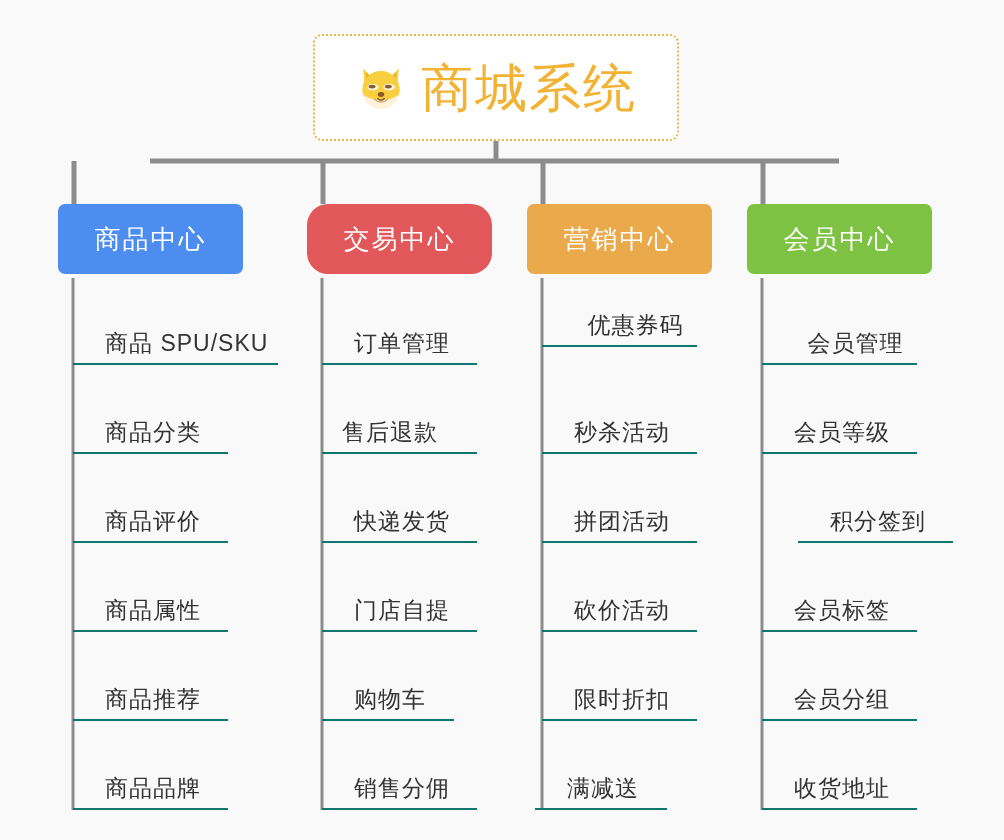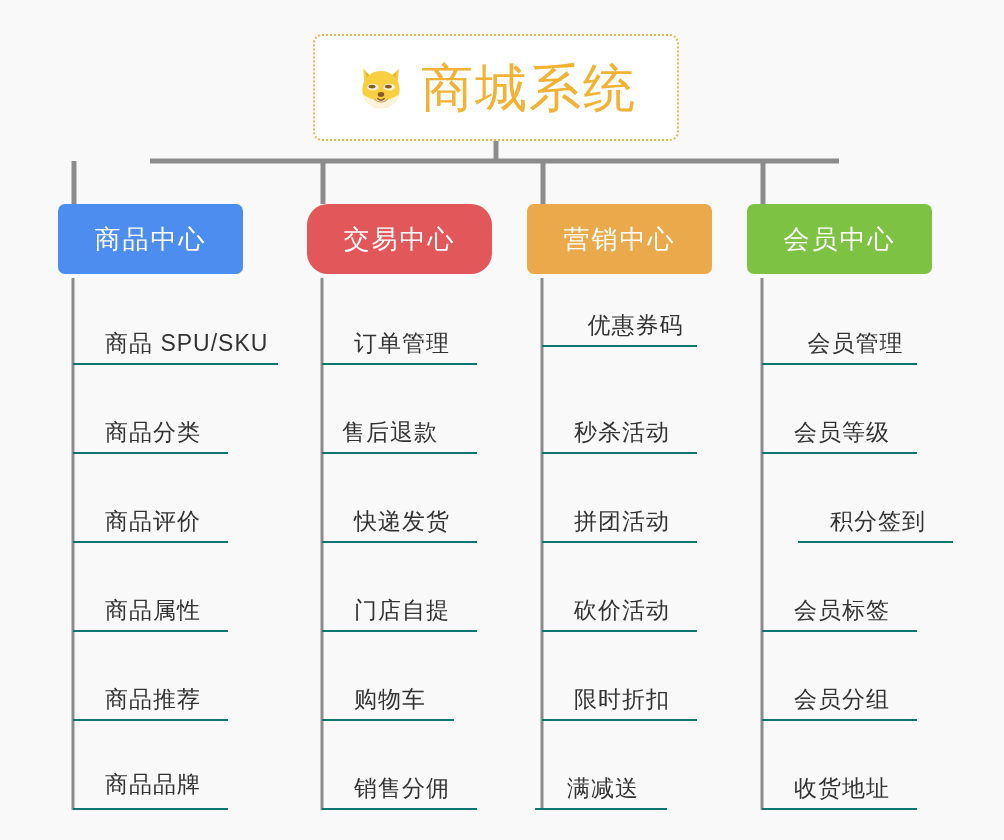--- a/index.html
+++ b/index.html
@@ -142,21 +142,21 @@
         </div>
         <div class="sub-item" style="left: 15px; top: 293px; width: 155px;">
           <span>商品评价</span>
         </div>
         <div class="sub-item" style="left: 15px; top: 382px; width: 155px;">
           <span>商品属性</span>
         </div>
         <div class="sub-item" style="left: 15px; top: 471px; width: 155px;">
           <span>商品推荐</span>
         </div>
-        <div class="sub-item" style="left: 15px; top: 560px; width: 155px; align-items: center;">
+        <div class="sub-item" style="left: 15px; top: 560px; width: 155px;">
           <span>商品品牌</span>
         </div>
       </div>
       <div class="column" style="left: 307px;">
         <div class="cat-box" style="width: 185px; background: rgb(226, 87, 90); border-radius: 21px;">
           <span>交易中心</span>
         </div>
         <div class="sub-item" style="left: 15px; top: 115px; width: 155px;">
           <span>订单管理</span>
         </div>

